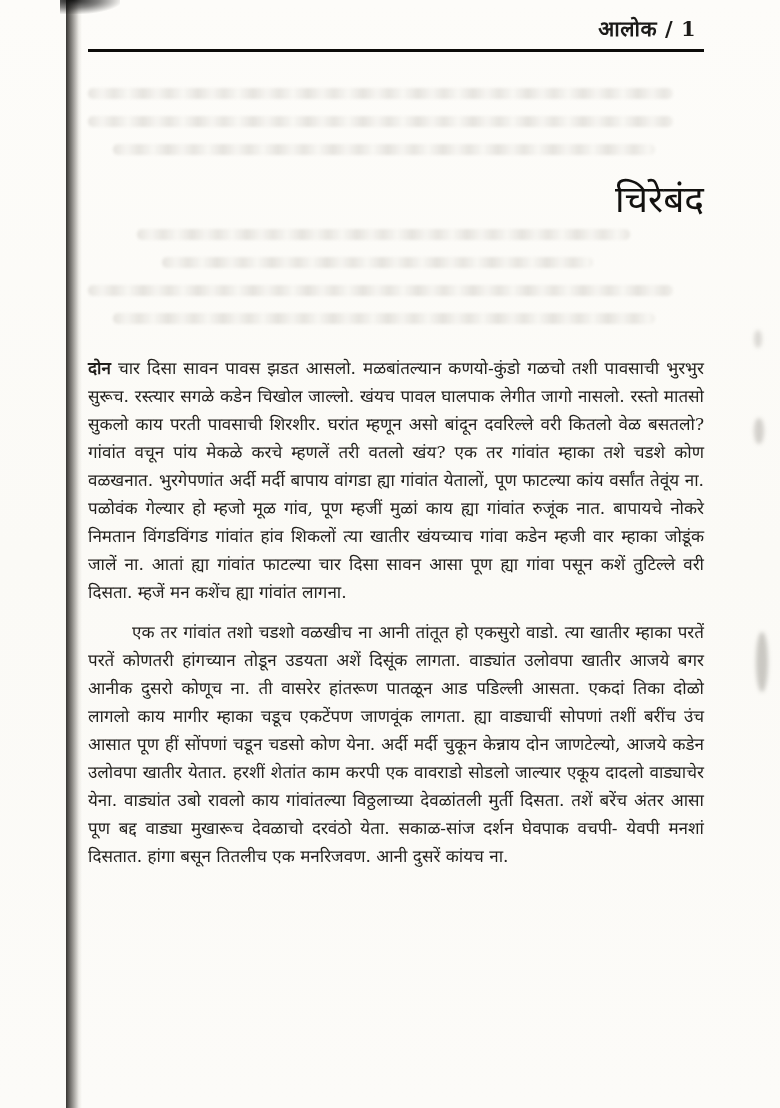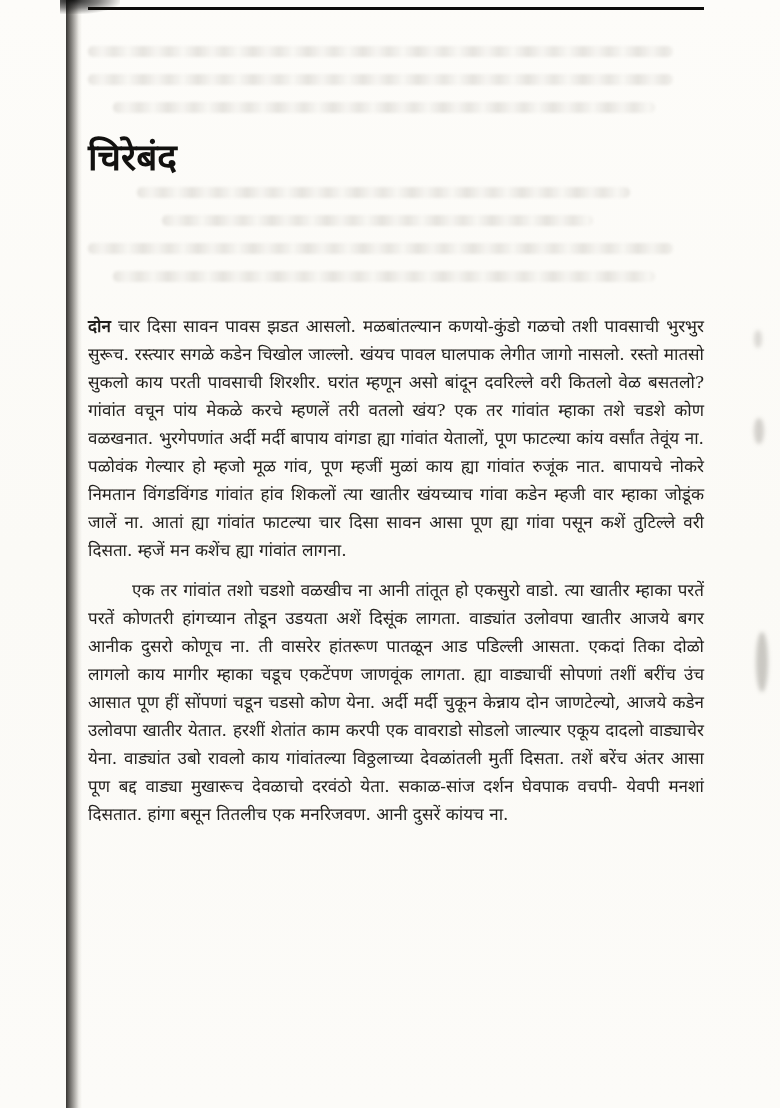--- a/index.html
+++ b/index.html
@@ -79,23 +79,23 @@
   .gw-88 { width: 88%; margin-left: 4%; }
   .gw-80 { width: 80%; margin-left: 8%; }
   .gw-70 { width: 70%; margin-left: 12%; }
 
   .ghost-a { margin-top: 36px; }
   .ghost-b { margin-top: 6px; }
 
   .chapter-title {
     margin-top: 2px;
     margin-bottom: 4px;
-    text-align: left;
+    text-align: right;
     font-size: 37px;
-    font-weight: bold;
+    font-weight: normal;
     color: #12110f;
   }
 
   .body-text {
     margin-top: 30px;
     font-size: 17px;
     line-height: 28px;
     text-align: justify;
     color: #211f1c;
   }
@@ -109,20 +109,23 @@
 <div class="page">
 
   <div class="scan-edge-left"></div>
   <div class="scan-corner-top"></div>
   <div class="scan-smudge smudge-1"></div>
   <div class="scan-smudge smudge-2"></div>
   <div class="scan-smudge smudge-3"></div>
 
   <div class="content">
 
+    <div class="header-row">
+      <span>आलोक / 1</span>
+    </div>
     <div class="rule"></div>
 
     <div class="ghost-block ghost-a">
       <div class="ghost-line gw-95"></div>
       <div class="ghost-line gw-95"></div>
       <div class="ghost-line gw-88"></div>
     </div>
 
     <div class="chapter-title">चिरेबंद</div>
 

